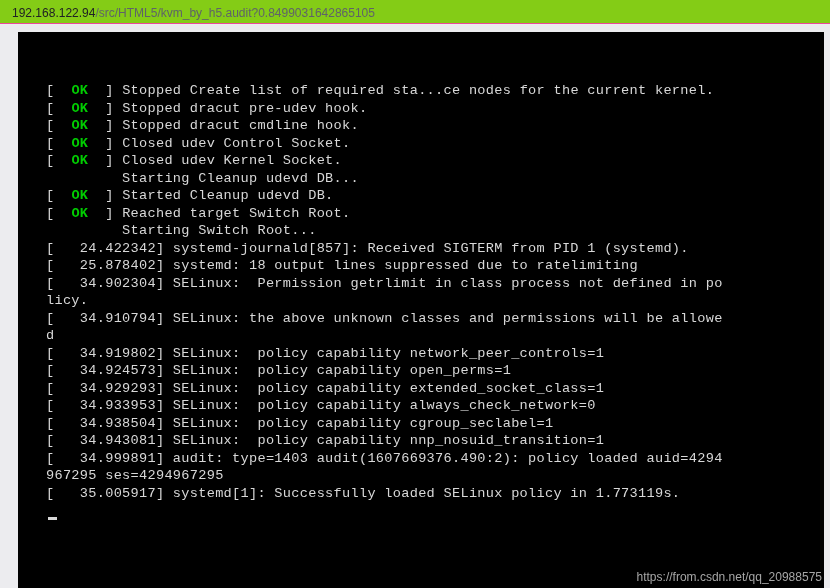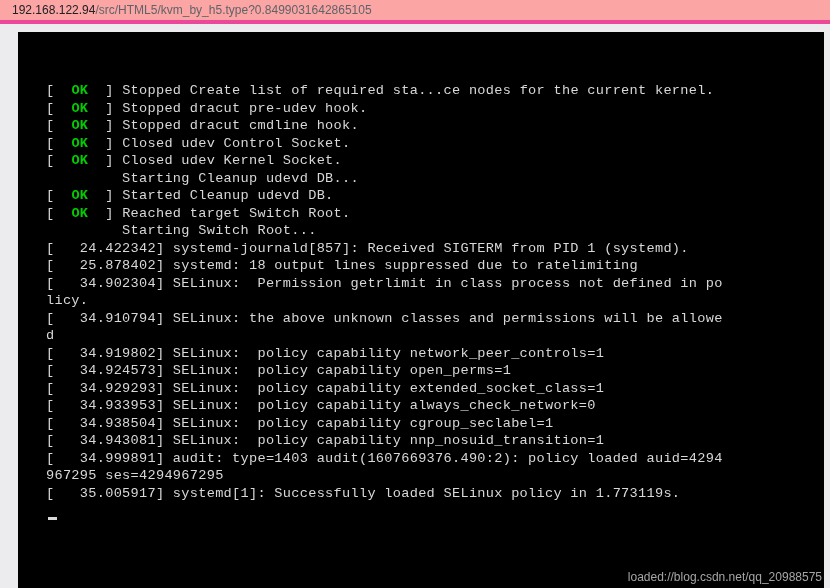--- a/index.html
+++ b/index.html
@@ -6,22 +6,22 @@
     body {
       width: 830px;
       height: 588px;
       background: #f1f3f4;
       font-family: -apple-system, BlinkMacSystemFont, "Segoe UI", sans-serif;
       overflow: hidden;
       position: relative;
     }
     .url-bar {
       height: 24px;
-      background: #fca5a5;
-      border-bottom: 4px solid #ec4899;
+      background: #84cc16;
+      border-bottom: 1px solid #ec4899;
       padding: 3px 12px;
       font-size: 12px;
       color: #5f6368;
       display: flex;
       align-items: flex-end;
     }
     .url-bar .secure { color: #202124; }
     .url-bar .path { color: #5f6368; }
     .terminal-area {
       background: #ececef;
@@ -57,21 +57,21 @@
       color: #a6a6a6;
       font-family: -apple-system, sans-serif;
       background: transparent;
     }
   </style>
 </head>
 <body>
 
 <div class="url-bar">
   <span class="secure">192.168.122.94</span>
-    <span class="path">/src/HTML5/kvm_by_h5.type?0.8499031642865105</span>
+    <span class="path">/src/HTML5/kvm_by_h5.audit?0.8499031642865105</span>
 </div>
 
 <div class="terminal-area">
   <div class="terminal" id="term">[  <span class="ok">OK</span>  ] Stopped Create list of required sta...ce nodes for the current kernel.
 [  <span class="ok">OK</span>  ] Stopped dracut pre-udev hook.
 [  <span class="ok">OK</span>  ] Stopped dracut cmdline hook.
 [  <span class="ok">OK</span>  ] Closed udev Control Socket.
 [  <span class="ok">OK</span>  ] Closed udev Kernel Socket.
          Starting Cleanup udevd DB...
 [  <span class="ok">OK</span>  ] Started Cleanup udevd DB.
@@ -88,13 +88,13 @@
 [   34.929293] SELinux:  policy capability extended_socket_class=1
 [   34.933953] SELinux:  policy capability always_check_network=0
 [   34.938504] SELinux:  policy capability cgroup_seclabel=1
 [   34.943081] SELinux:  policy capability nnp_nosuid_transition=1
 [   34.999891] audit: type=1403 audit(1607669376.490:2): policy loaded auid=4294
 967295 ses=4294967295
 [   35.005917] systemd[1]: Successfully loaded SELinux policy in 1.773119s.
 <span class="cursor"></span></div>
 </div>
 
-<div class="watermark">loaded://blog.csdn.net/qq_20988575</div>
+<div class="watermark">https://from.csdn.net/qq_20988575</div>
 
 </body></html>

